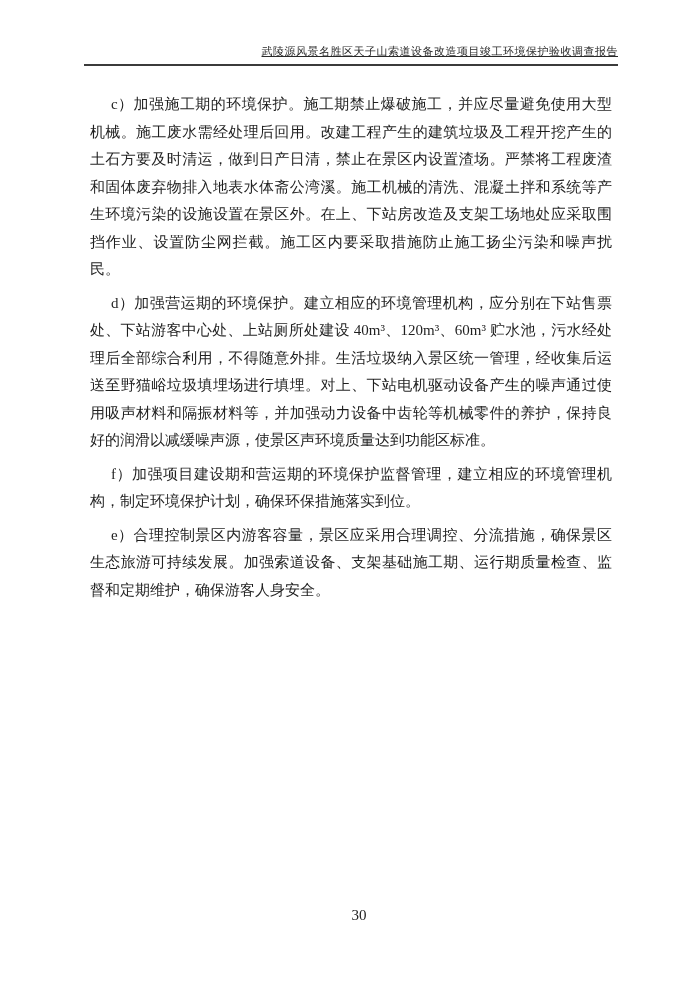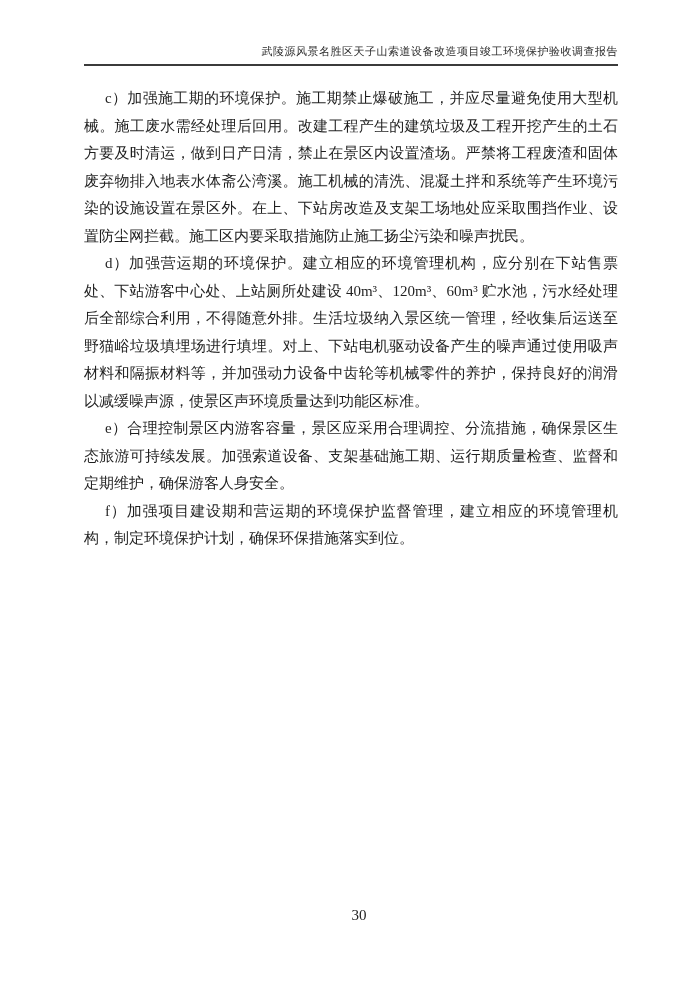--- a/index.html
+++ b/index.html
@@ -24,41 +24,42 @@
     position: absolute;
     top: 44px;
     left: 84px;
     right: 82px;
     text-align: right;
     font-size: 11px;
     line-height: 14px;
     color: #2a2a2a;
     letter-spacing: 0.5px;
     white-space: nowrap;
+    text-decoration: underline;
   }
   .head-rule {
     position: absolute;
     top: 64px;
     left: 84px;
     right: 82px;
     height: 2px;
     background: #3b3b3b;
   }
   .content {
     position: absolute;
     top: 85px;
     left: 84px;
     width: 534px;
     font-size: 15px;
     line-height: 27.5px;
     text-align: justify;
     color: #1f1f1f;
   }
   .content p {
-    margin: 0;
+    margin: 6px;
     padding: 0;
     text-indent: 21px;
     word-break: break-all;
   }
   .page-num {
     position: absolute;
     top: 907px;
     left: 0;
     width: 100%;
     text-align: center;
@@ -72,19 +73,19 @@
 
 <div class="page">
 
   <div class="running-head">武陵源风景名胜区天子山索道设备改造项目竣工环境保护验收调查报告</div>
 
   <div class="head-rule"></div>
 
   <div class="content">
     <p>c）加强施工期的环境保护。施工期禁止爆破施工，并应尽量避免使用大型机械。施工废水需经处理后回用。改建工程产生的建筑垃圾及工程开挖产生的土石方要及时清运，做到日产日清，禁止在景区内设置渣场。严禁将工程废渣和固体废弃物排入地表水体斋公湾溪。施工机械的清洗、混凝土拌和系统等产生环境污染的设施设置在景区外。在上、下站房改造及支架工场地处应采取围挡作业、设置防尘网拦截。施工区内要采取措施防止施工扬尘污染和噪声扰民。</p>
     <p>d）加强营运期的环境保护。建立相应的环境管理机构，应分别在下站售票处、下站游客中心处、上站厕所处建设 40m³、120m³、60m³ 贮水池，污水经处理后全部综合利用，不得随意外排。生活垃圾纳入景区统一管理，经收集后运送至野猫峪垃圾填埋场进行填埋。对上、下站电机驱动设备产生的噪声通过使用吸声材料和隔振材料等，并加强动力设备中齿轮等机械零件的养护，保持良好的润滑以减缓噪声源，使景区声环境质量达到功能区标准。</p>
+    <p>f）加强项目建设期和营运期的环境保护监督管理，建立相应的环境管理机构，制定环境保护计划，确保环保措施落实到位。</p>
     <p>e）合理控制景区内游客容量，景区应采用合理调控、分流措施，确保景区生态旅游可持续发展。加强索道设备、支架基础施工期、运行期质量检查、监督和定期维护，确保游客人身安全。</p>
-    <p>f）加强项目建设期和营运期的环境保护监督管理，建立相应的环境管理机构，制定环境保护计划，确保环保措施落实到位。</p>
   </div>
 
   <div class="page-num">30</div>
 
 </div>
 
 </body></html>

